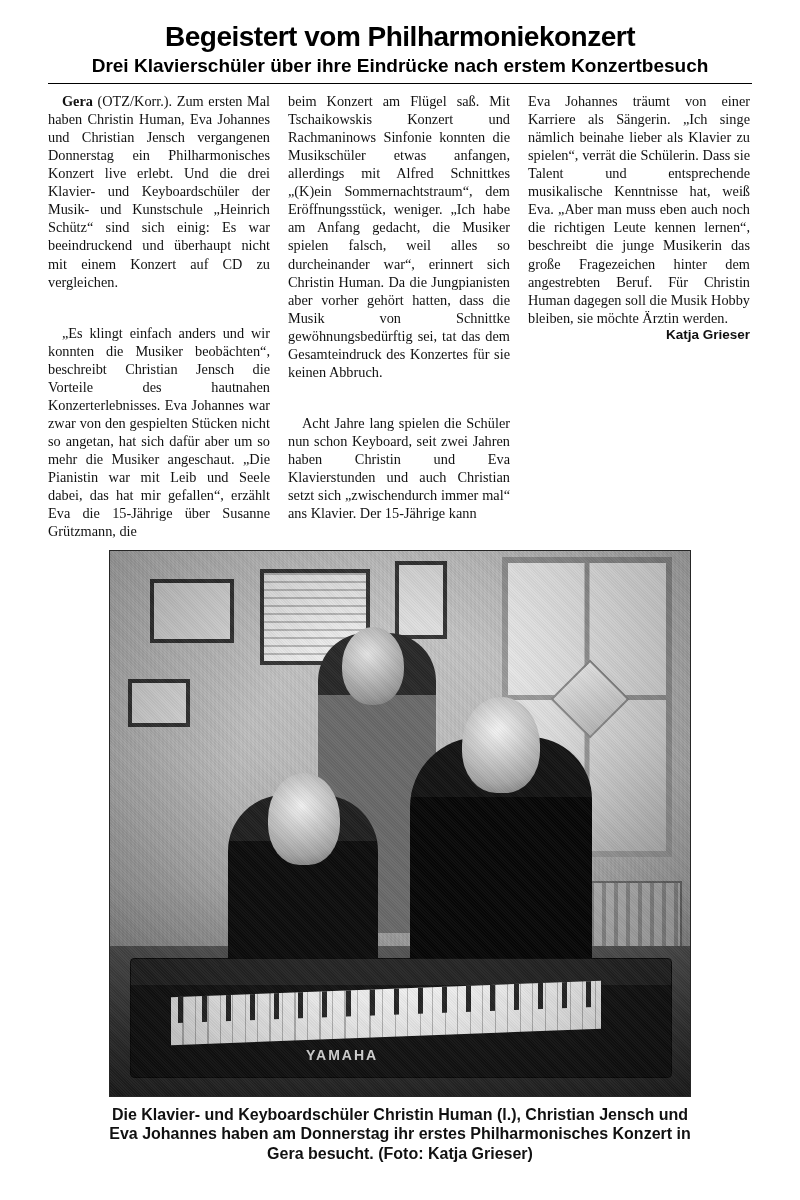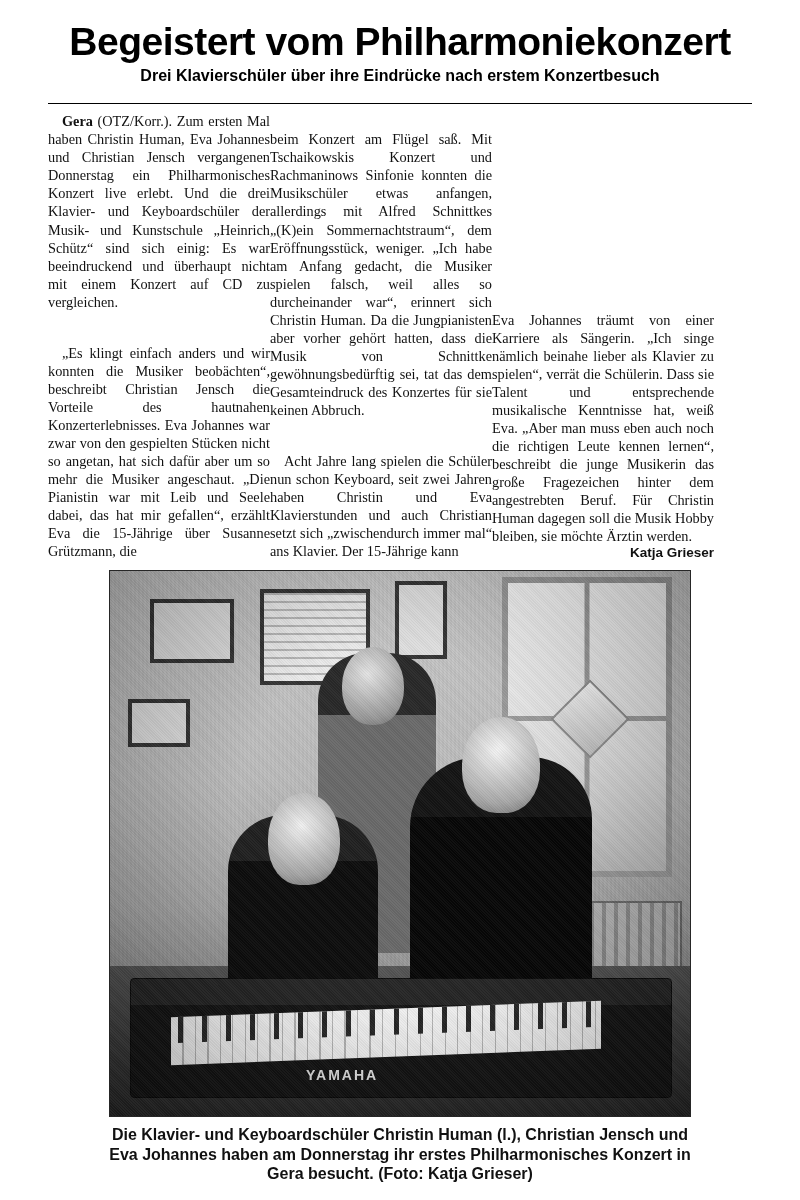--- a/index.html
+++ b/index.html
@@ -18,44 +18,45 @@
   .page {
     width: 800px;
     height: 1200px;
     box-sizing: border-box;
     padding: 22px 48px 0 48px;
     position: relative;
   }
   .headline {
     font-family: "Liberation Sans", sans-serif;
     font-weight: bold;
-    font-size: 39px;
+    font-size: 28px;
     line-height: 1.05;
     letter-spacing: -0.5px;
     text-align: center;
     margin: 0 0 4px 0;
     color: #000;
   }
   .subhead {
     font-family: "Liberation Sans", sans-serif;
     font-weight: bold;
-    font-size: 16px;
+    font-size: 19px;
     line-height: 1.15;
     text-align: center;
-    margin: 0 0 18px 0;
+    margin: 0 0 6px 0;
     color: #000;
   }
   .rule {
     border: 0;
     border-top: 1.5px solid #000;
     margin: 4px 0 8px 0;
   }
   .columns {
     display: flex;
-    align-items: flex-end;
+    gap: 18px;
+    align-items: flex-start;
   }
   .col {
     width: 222px;
     flex: 0 0 222px;
   }
   .col p {
     margin: 0;
     font-size: 14.3px;
     line-height: 1.262;
     text-align: justify;

